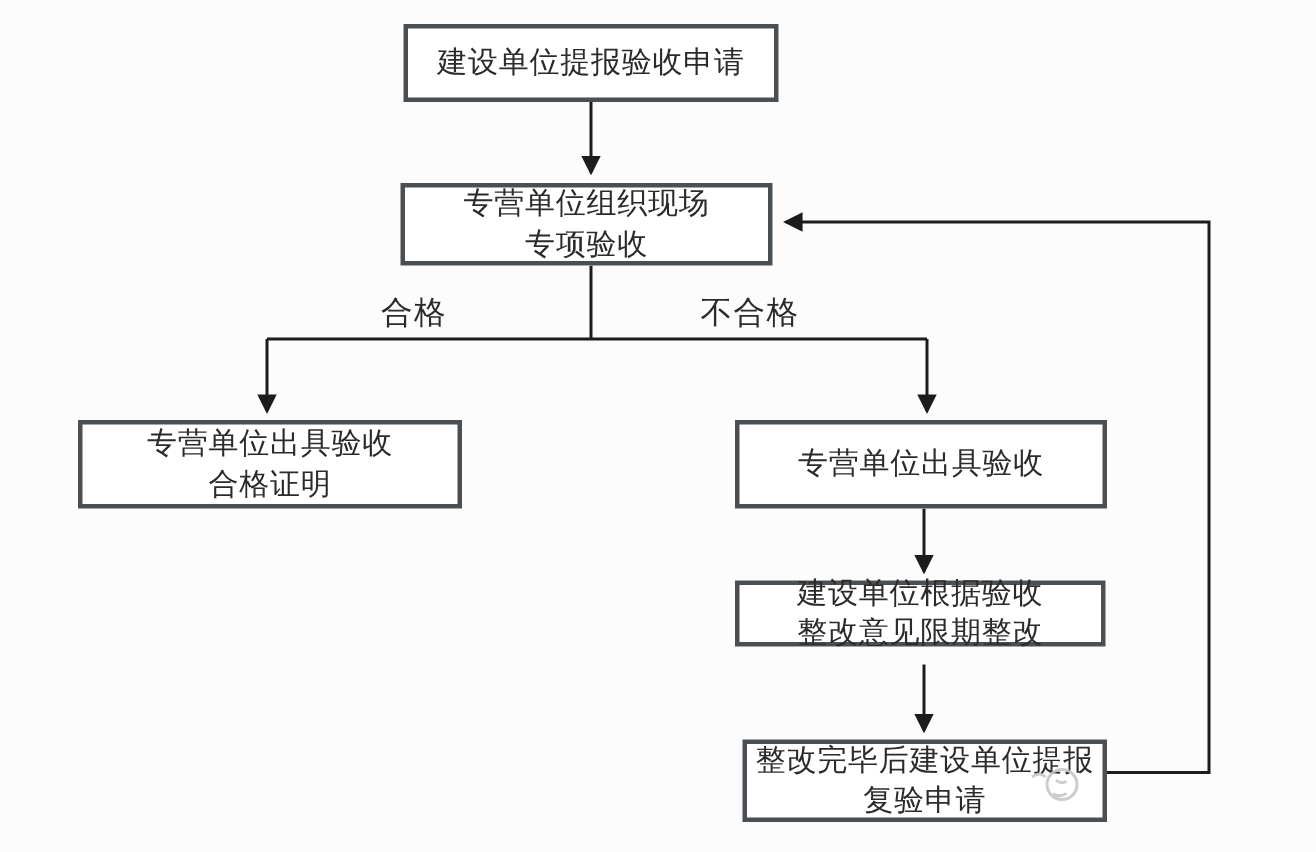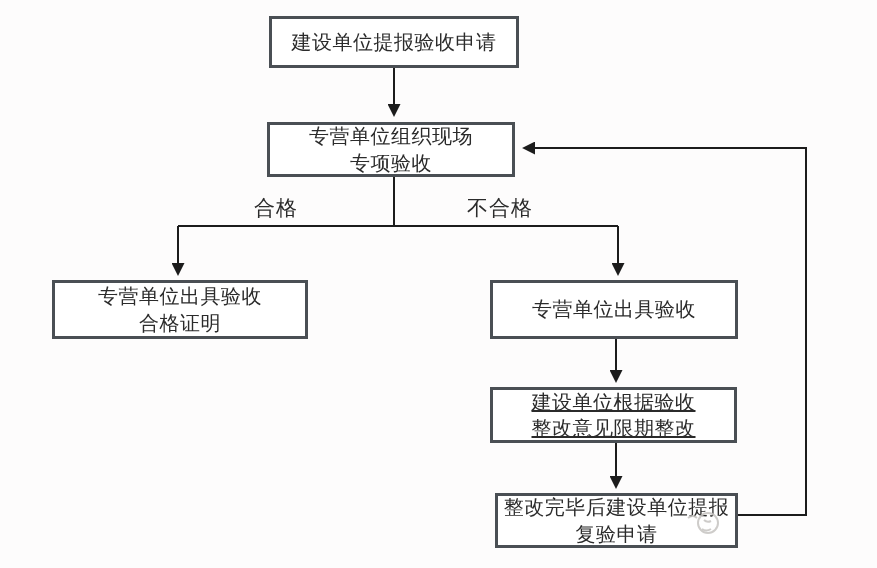--- a/index.html
+++ b/index.html
@@ -36,21 +36,21 @@
   .watermark .wm-text{
     font-size:22px;color:#b3b1ae;
     letter-spacing:2px;white-space:nowrap;
     text-shadow:0 0 1px rgba(255,255,255,.6);
   }
   
   #n-apply   {left:269px;top:16px; width:250px;height:52px;}
   #n-inspect {left:267px;top:122px;width:248px;height:55px;}
   #n-pass    {left:52px; top:280px;width:256px;height:59px;}
   #n-fail    {left:490px;top:280px;width:248px;height:59px;}
-  #n-rectify {left:490px;top:387px;width:247px;height:56px;text-decoration:underline;}
+  #n-rectify {left:490px;top:387px;width:247px;height:44px;}
   #n-reapply {left:495px;top:493px;width:243px;height:55px;}
   #lbl-pass{left:254px;top:194px;}
   #lbl-fail{left:467px;top:194px;}
 </style>
 </head>
 <body>
 
 <div class="canvas">
 
   <svg class="edges" width="877" height="568" viewBox="0 0 877 568">

